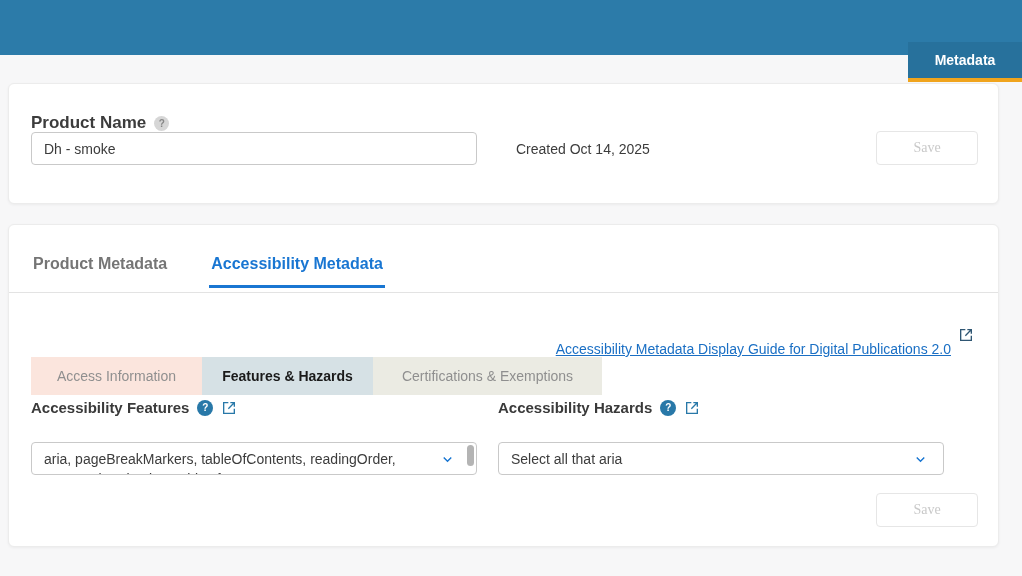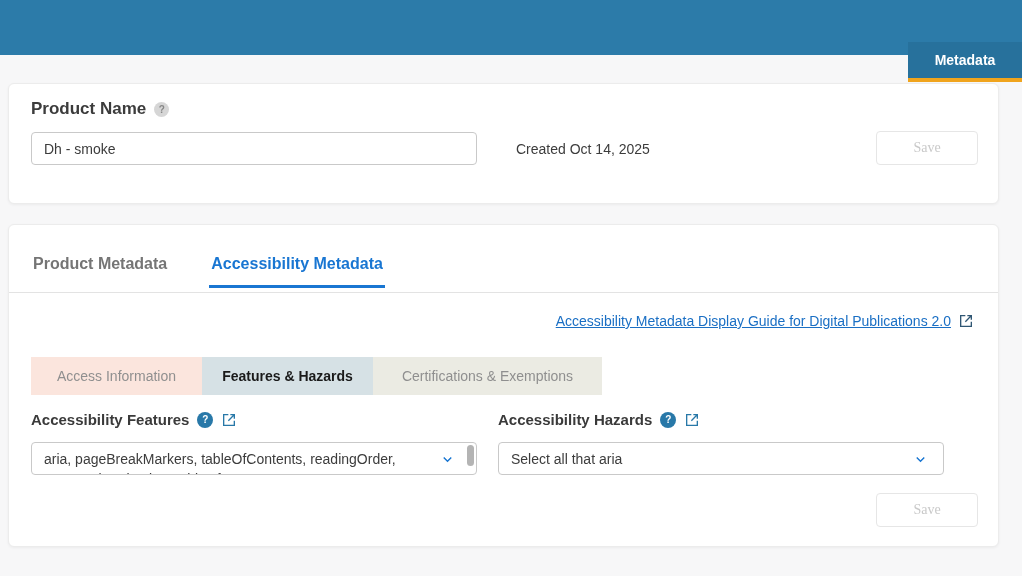--- a/index.html
+++ b/index.html
@@ -35,21 +35,21 @@
     background: #ffffff;
     border: 1px solid #ececec;
     border-radius: 6px;
     box-shadow: 0 1px 3px rgba(0,0,0,0.05);
   }
   .card1 { top: 83px; height: 121px; }
   .card2 { top: 224px; height: 323px; }
 
   
   .title-row {
-    position: absolute; left: 22px; top: 15px;
+    position: absolute; left: 22px; top: 29px;
     display: flex; align-items: center; gap: 8px;
   }
   .card-title { font-size: 17px; font-weight: bold; color: #3c3c3c; }
   .help-circle-gray {
     width: 15px; height: 15px; border-radius: 50%;
     background: #d6d6d6; color: #878787;
     font-size: 10px; font-weight: bold;
     display: flex; align-items: center; justify-content: center;
     cursor: pointer;
   }
@@ -106,41 +106,41 @@
     width: 100%; height: 1px; background: #e3e3e3;
   }
 
   
   .guide-row {
     position: absolute; top: 88px; right: 24px;
     display: flex; align-items: center; gap: 7px;
   }
   .guide-link {
     font-size: 14px; color: #1a6fc4;
-    text-decoration: underline; cursor: pointer;
+    text-decoration: underline; cursor: pointer; margin-top: 28px;
   }
   .extlink-navy { width: 16px; height: 16px; fill: #2f5673; cursor: pointer; }
   .extlink-blue { width: 16px; height: 16px; fill: #2878a8; cursor: pointer; }
 
   
   .subtabs-row {
     position: absolute; left: 22px; top: 132px;
     display: flex; height: 38px;
   }
   .subtab {
     display: flex; align-items: center; justify-content: center;
     font-size: 14px; cursor: pointer;
   }
   .subtab-0 { width: 171px; background: #fbe5dd; color: #8f8f8f; }
   .subtab-1 { width: 171px; background: #d6e1e5; color: #1a1a1a; font-weight: bold; }
   .subtab-2 { width: 229px; background: #ebebe3; color: #8f8f8f; }
 
   
   .field-label-row {
-    position: absolute; top: 186px;
+    position: absolute; top: 174px;
     display: flex; align-items: center; gap: 8px;
   }
   .field-label-row.left { left: 22px; }
   .field-label-row.right { left: 489px; }
   .field-label { font-size: 15px; font-weight: bold; color: #3a3a3a; }
   .help-circle-blue {
     width: 16px; height: 16px; border-radius: 50%;
     background: #2878a8; color: #ffffff;
     font-size: 10px; font-weight: bold;
     display: flex; align-items: center; justify-content: center;

